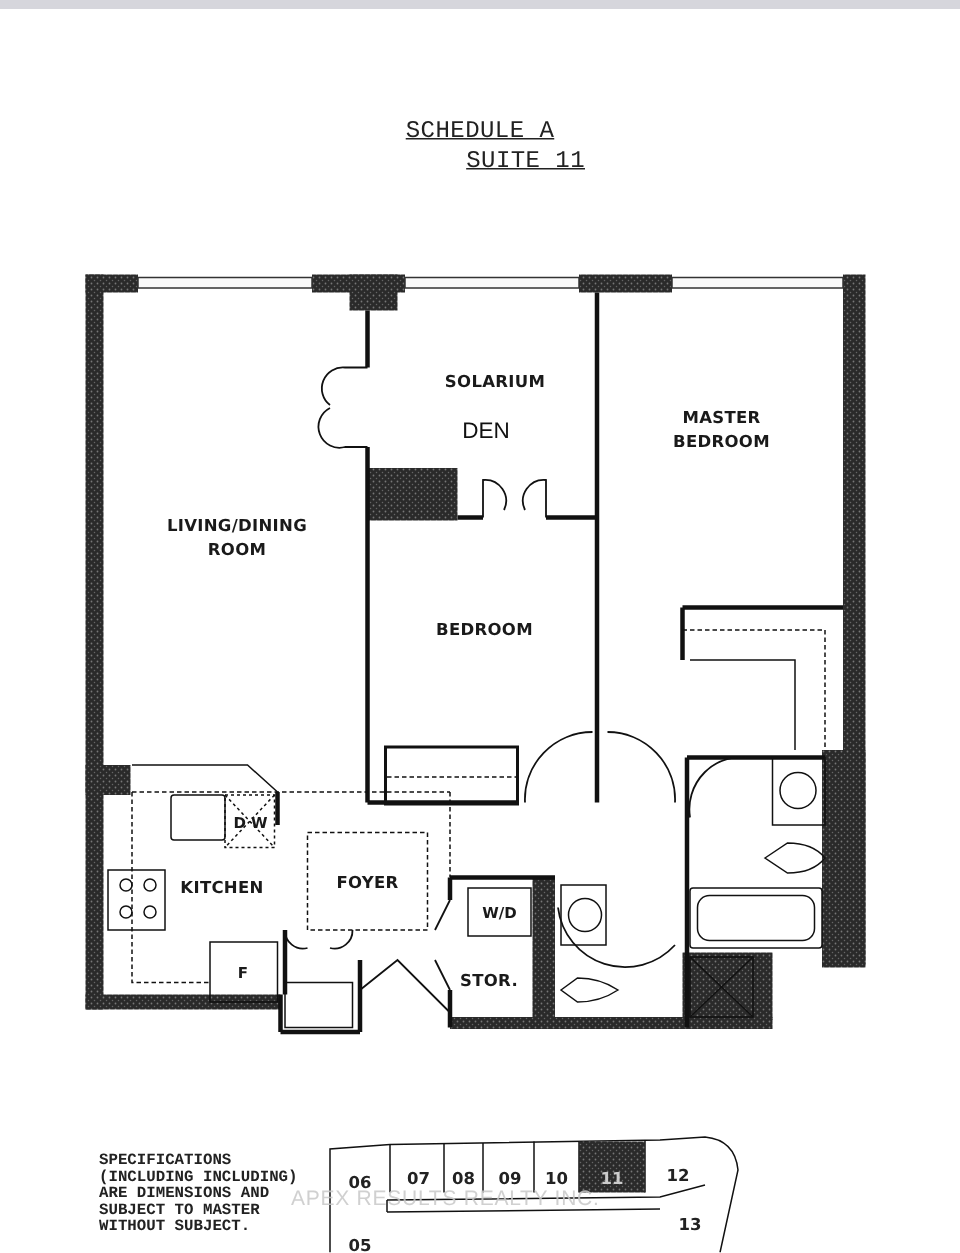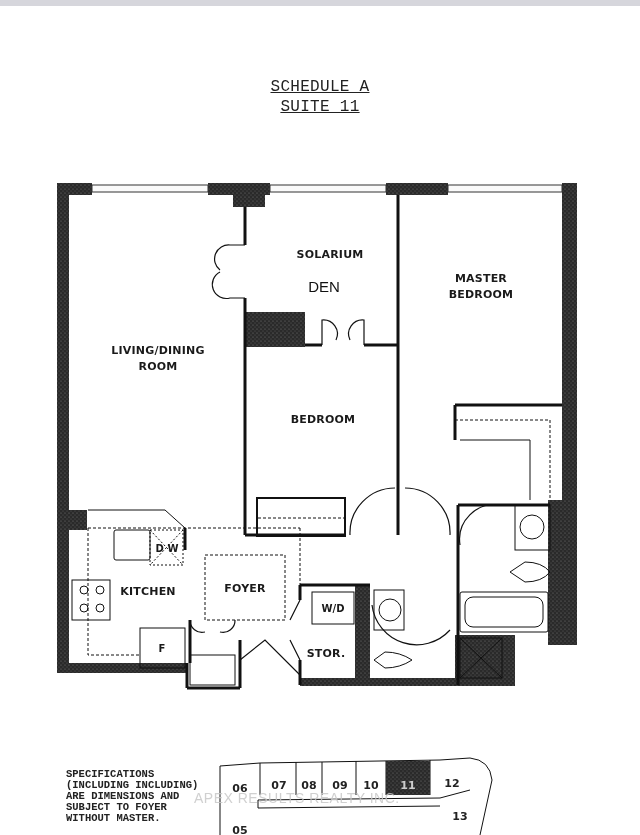--- a/index.html
+++ b/index.html
@@ -13,21 +13,21 @@
   .specs { position:absolute; left:66px; top:769px; font-family:"Liberation Mono", monospace; font-size:10.5px; line-height:11px; color:#222; white-space:pre;font-weight:bold; }
   .watermark { position:absolute; left:194px; top:790px; font-family:Liberation Sans, sans-serif; font-size:14px; color:rgba(200,200,200,0.85); letter-spacing:0.5px; white-space:nowrap; }
   .unitnum { font-family:"DejaVu Sans", sans-serif; font-size:11px; fill:#222; font-weight:bold; }
 </style>
 </head>
 <body>
 
 <div class="topbar"></div>
 
 <div class="title" style="top:78px;">SCHEDULE A</div>
-<div class="title" style="top:98px;">SUITE 11</div>
+<div class="title" style="top:98px;text-align:right;">SUITE 11</div>
 
 <svg width="640" height="835" viewBox="0 0 640 835">
   <defs>
     <pattern id="stip" width="4" height="4" patternUnits="userSpaceOnUse">
       <rect width="4" height="4" fill="#2a2a2a"></rect>
       <circle cx="1" cy="1" r="0.6" fill="#777"></circle>
       <circle cx="3" cy="3" r="0.5" fill="#666"></circle>
     </pattern>
   </defs>
 
@@ -160,15 +160,15 @@
   <text class="unitnum" x="279" y="789" text-anchor="middle">07</text>
   <text class="unitnum" x="309" y="789" text-anchor="middle">08</text>
   <text class="unitnum" x="340" y="789" text-anchor="middle">09</text>
   <text class="unitnum" x="371" y="789" text-anchor="middle">10</text>
   <text class="unitnum" x="408" y="789" text-anchor="middle" fill="#fff" style="fill:#ccc">11</text>
   <text class="unitnum" x="452" y="787" text-anchor="middle">12</text>
   <text class="unitnum" x="460" y="820" text-anchor="middle">13</text>
   <text class="unitnum" x="240" y="834" text-anchor="middle">05</text>
 </svg>
 
-<div class="specs"><div>SPECIFICATIONS</div><div>(INCLUDING INCLUDING)</div><div>ARE DIMENSIONS AND</div><div>SUBJECT TO FOYER</div><div>WITHOUT MASTER.</div></div>
+<div class="specs"><div>SPECIFICATIONS</div><div>(INCLUDING INCLUDING)</div><div>ARE DIMENSIONS AND</div><div>SUBJECT TO MASTER</div><div>WITHOUT SUBJECT.</div></div>
 
 <div class="watermark">APEX RESULTS REALTY INC.</div>
 
 </body></html>

